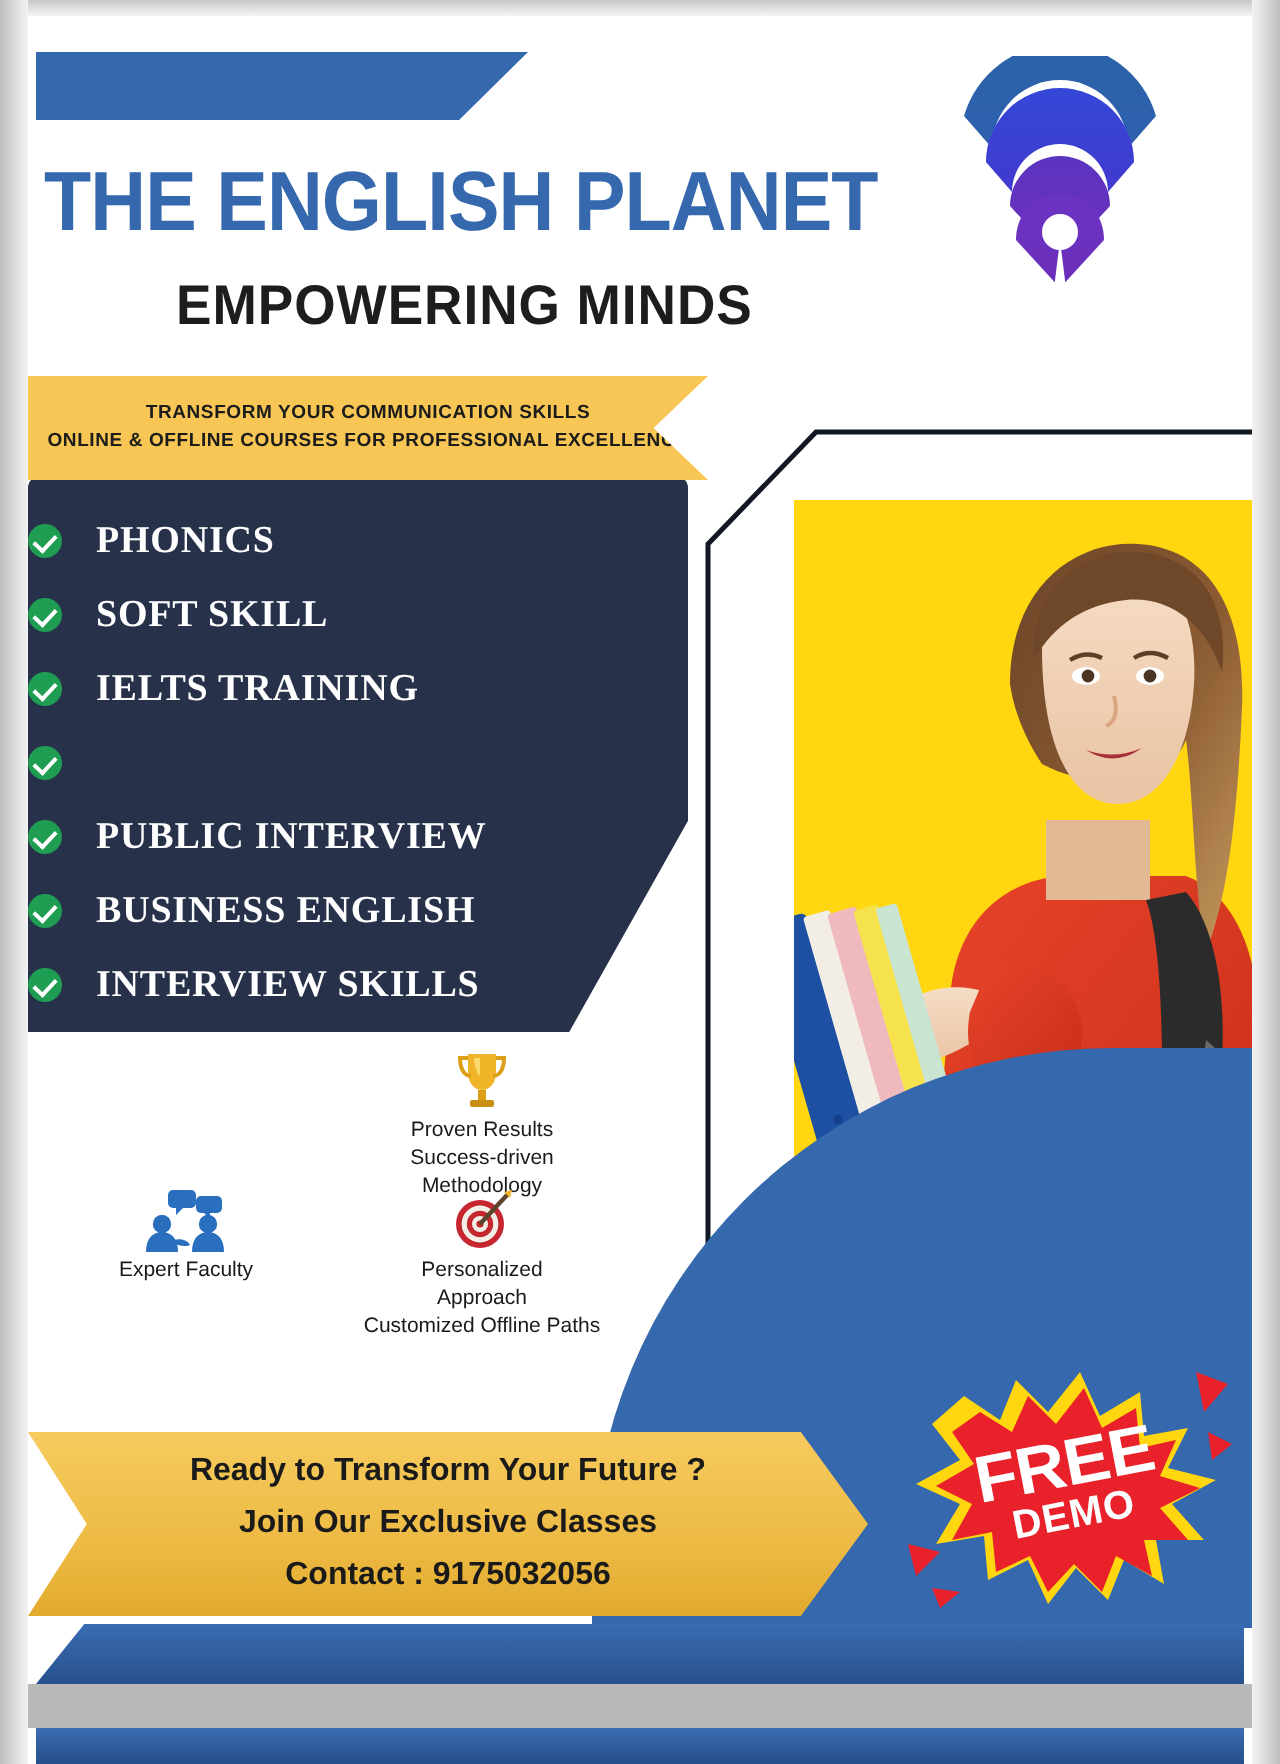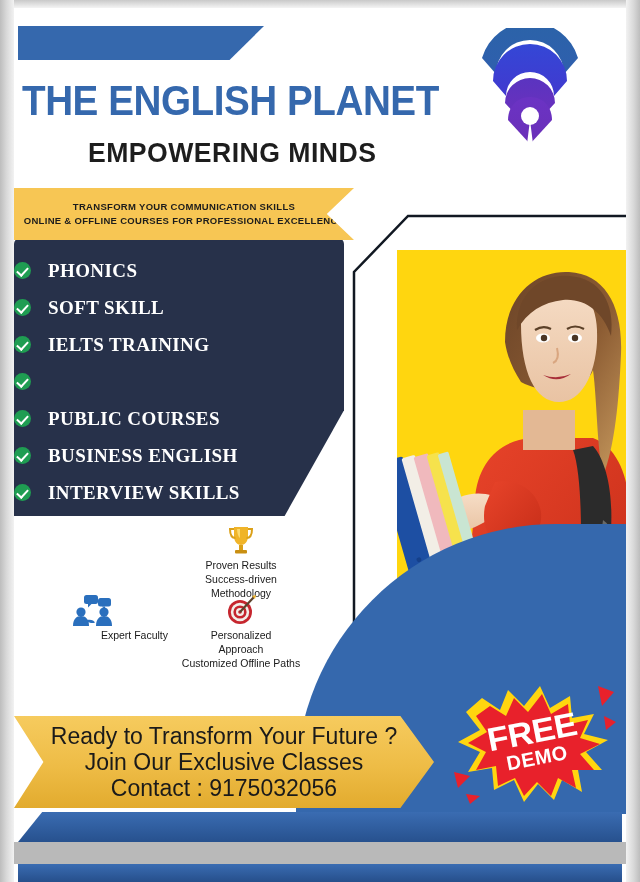--- a/index.html
+++ b/index.html
@@ -222,21 +222,21 @@
     line-height: 14px;
     white-space: nowrap;
   }
   .feature-desc {
     font-size: 10.5px;
     color: #1a1a1a;
     line-height: 14px;
   }
   .f1 { left: 4px;   top: 0px;  }
   .f2 { left: 152px; top: 0px;  }
-  .f3 { left: 4px;   top: 70px; text-align: right; }
+  .f3 { left: 4px;   top: 70px; }
   .f4 { left: 152px; top: 70px; }
 
   
   .blue-curve {
     position: absolute;
     right: 14px;
     bottom: 68px;
     width: 330px;
     height: 290px;
     background: #3568ad;
@@ -253,22 +253,22 @@
     height: 92px;
     background: linear-gradient(to bottom, #f6cb5e 0%, #eebc46 55%, #e2ab2e 100%);
     clip-path: polygon(0 0, 92% 0, 100% 50%, 92% 100%, 0 100%, 7% 50%);
     display: flex;
     flex-direction: column;
     align-items: center;
     justify-content: center;
     z-index: 20;
   }
   .cta-line {
-    font-size: 23px;
-    font-weight: 400;
+    font-size: 16px;
+    font-weight: 700;
     color: #1a1a1a;
     line-height: 26px;
     white-space: nowrap;
     text-align: right;
   }
 
   
   .burst {
     position: absolute;
     left: 452px;
@@ -458,21 +458,21 @@
     </div>
     <div class="course-row">
       <span class="check"></span>
       <span class="course-label">IELTS TRAINING</span>
     </div>
     <div class="course-row">
       <span class="check"></span>
     </div>
     <div class="course-row">
       <span class="check"></span>
-      <span class="course-label">PUBLIC COURSES</span>
+      <span class="course-label">PUBLIC INTERVIEW</span>
     </div>
     <div class="course-row">
       <span class="check"></span>
       <span class="course-label">BUSINESS ENGLISH</span>
     </div>
     <div class="course-row">
       <span class="check"></span>
       <span class="course-label">INTERVIEW SKILLS</span>
     </div>
   </div>

